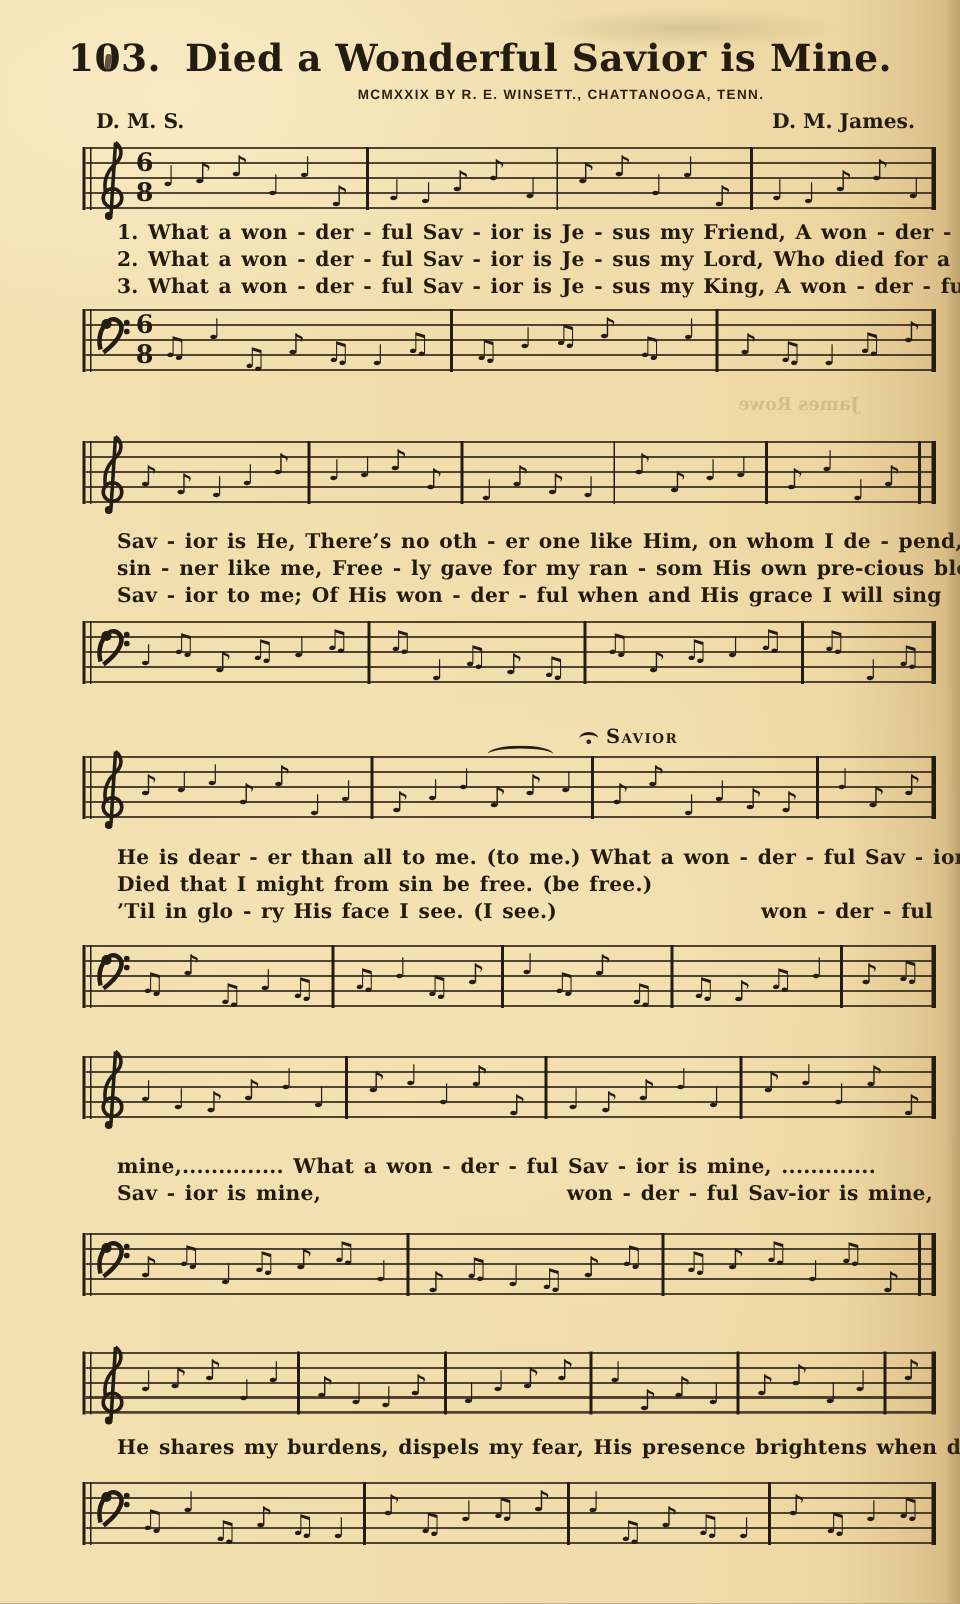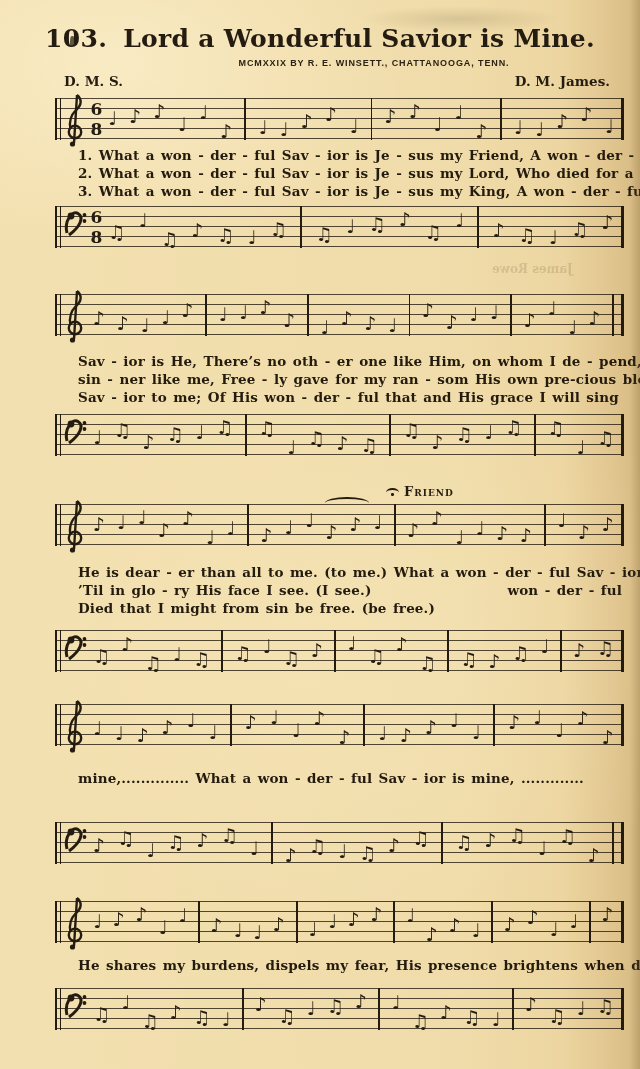--- a/index.html
+++ b/index.html
@@ -55,21 +55,21 @@
   .edge-shadow{right:0;top:0;bottom:0;width:10px;background:linear-gradient(90deg,rgba(120,90,50,0),rgba(120,90,50,.25));}
 </style>
 </head>
 <body>
 
 <div class="page">
 
   <div class="abs ink-spot"></div>
   <div class="abs title-row">
     <span class="hymn-number">103.</span>
-    <span class="hymn-title">Lord a Wonderful Savior is Mine.</span>
+    <span class="hymn-title">Died a Wonderful Savior is Mine.</span>
   </div>
   <div class="abs copyright">MCMXXIX BY R. E. WINSETT., CHATTANOOGA, TENN.</div>
   <div class="abs credits">
     <span>D. M. S.</span>
     <span>D. M. James.</span>
   </div>
 
   <div class="abs staff" style="top:98px">
     <div class="staff-inner">
       <svg class="clef" width="26" height="58" viewBox="0 0 26 58">
@@ -193,21 +193,21 @@
           <span class="note" style="transform: translateY(-6px);">♩</span>
           <span class="note" style="transform: translateY(13px);">♩</span>
           <span class="note" style="transform: translateY(4px);">♪</span>
           <span class="bar"></span>
         </div>
     </div>
   </div>
   <div class="abs lyrics" style="top:352px">
     <div class="lyr-line">Sav - ior is He, There’s no oth - er one like Him, on whom I  de - pend,</div>
     <div class="lyr-line">sin - ner like me,  Free - ly gave for my ran - som His own pre-cious blood,</div>
-    <div class="lyr-line">Sav - ior to me;  Of  His won - der - ful that and His grace I  will sing</div>
+    <div class="lyr-line">Sav - ior to me;  Of  His won - der - ful when and His grace I  will sing</div>
   </div>
   <div class="abs staff" style="top:414px">
     <div class="staff-inner">
       <svg class="clef" style="margin-top:1px" width="26" height="34" viewBox="0 0 26 34">
         <path d="M4 26 C1 14 9 3 15 6.5 C21 10 18 19 6 28" stroke="#241c10" fill="none" stroke-width="3"></path>
         <circle cx="8" cy="9" r="3.4" fill="#241c10"></circle>
         <circle cx="21.5" cy="8" r="1.9" fill="#241c10"></circle>
         <circle cx="21.5" cy="14" r="1.9" fill="#241c10"></circle>
       </svg>
       <div class="notes">
@@ -232,21 +232,21 @@
           <span class="bar"></span>
           <span class="note" style="transform: translateY(-6px);">♫</span>
           <span class="note" style="transform: translateY(13px);">♩</span>
           <span class="note" style="transform: translateY(4px);">♫</span>
         </div>
     </div>
   </div>
 
   <div class="abs fermata"></div>
   <div class="abs tie-arc"></div>
-  <div class="abs refrain">Friend</div>
+  <div class="abs refrain">Savior</div>
 
   <div class="abs staff" style="top:504px">
     <div class="staff-inner">
       <svg class="clef" width="26" height="58" viewBox="0 0 26 58">
         <g stroke="#241c10" fill="none" stroke-width="2.4">
           <path d="M14 4 C19 8 19 14 13 19 C7 25 6 31 7.5 38"></path>
           <circle cx="12" cy="41" r="6.2"></circle>
           <line x1="14" y1="4" x2="11" y2="52"></line>
         </g>
         <circle cx="9.5" cy="53" r="2.6" fill="#241c10"></circle>
@@ -275,25 +275,25 @@
           <span class="note" style="transform: translateY(11px);">♪</span>
           <span class="bar"></span>
           <span class="note" style="transform: translateY(-4px);">♩</span>
           <span class="note" style="transform: translateY(8px);">♪</span>
           <span class="note" style="transform: translateY(0px);">♪</span>
         </div>
     </div>
   </div>
   <div class="abs lyrics" style="top:563px">
     <div class="lyr-line">He  is dear - er than all  to me. (to me.) What a won - der - ful Sav - ior  is</div>
+    <div class="lyr-line">Died that I might from sin be free. (be free.)</div>
     <div class="lyr-line">
       <span>’Til  in  glo - ry His  face I see. (I see.)</span>
       <span class="lyr-right">won - der - ful</span>
     </div>
-    <div class="lyr-line">Died that I might from sin be free. (be free.)</div>
   </div>
   <div class="abs staff" style="top:630px">
     <div class="staff-inner">
       <svg class="clef" style="margin-top:1px" width="26" height="34" viewBox="0 0 26 34">
         <path d="M4 26 C1 14 9 3 15 6.5 C21 10 18 19 6 28" stroke="#241c10" fill="none" stroke-width="3"></path>
         <circle cx="8" cy="9" r="3.4" fill="#241c10"></circle>
         <circle cx="21.5" cy="8" r="1.9" fill="#241c10"></circle>
         <circle cx="21.5" cy="14" r="1.9" fill="#241c10"></circle>
       </svg>
       <div class="notes">
@@ -357,20 +357,24 @@
           <span class="note" style="transform: translateY(-2px);">♪</span>
           <span class="note" style="transform: translateY(-7px);">♩</span>
           <span class="note" style="transform: translateY(6px);">♩</span>
           <span class="note" style="transform: translateY(-6px);">♪</span>
           <span class="note" style="transform: translateY(13px);">♪</span>
         </div>
     </div>
   </div>
   <div class="abs lyrics" style="top:769px">
     <div class="lyr-line">mine,.............. What  a  won - der - ful  Sav - ior  is mine, .............</div>
+    <div class="lyr-line">
+      <span>Sav - ior is mine,</span>
+      <span class="lyr-right">won - der - ful  Sav-ior is mine,</span>
+    </div>
   </div>
   <div class="abs staff" style="top:822px">
     <div class="staff-inner">
       <svg class="clef" style="margin-top:1px" width="26" height="34" viewBox="0 0 26 34">
         <path d="M4 26 C1 14 9 3 15 6.5 C21 10 18 19 6 28" stroke="#241c10" fill="none" stroke-width="3"></path>
         <circle cx="8" cy="9" r="3.4" fill="#241c10"></circle>
         <circle cx="21.5" cy="8" r="1.9" fill="#241c10"></circle>
         <circle cx="21.5" cy="14" r="1.9" fill="#241c10"></circle>
       </svg>
       <div class="notes">

